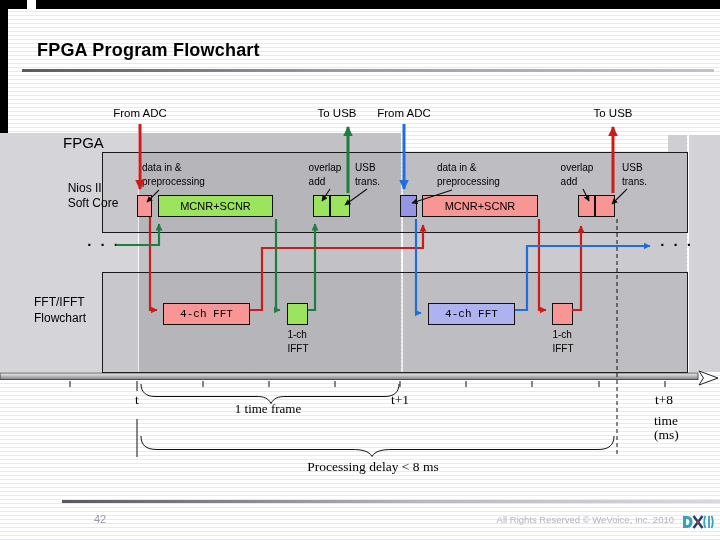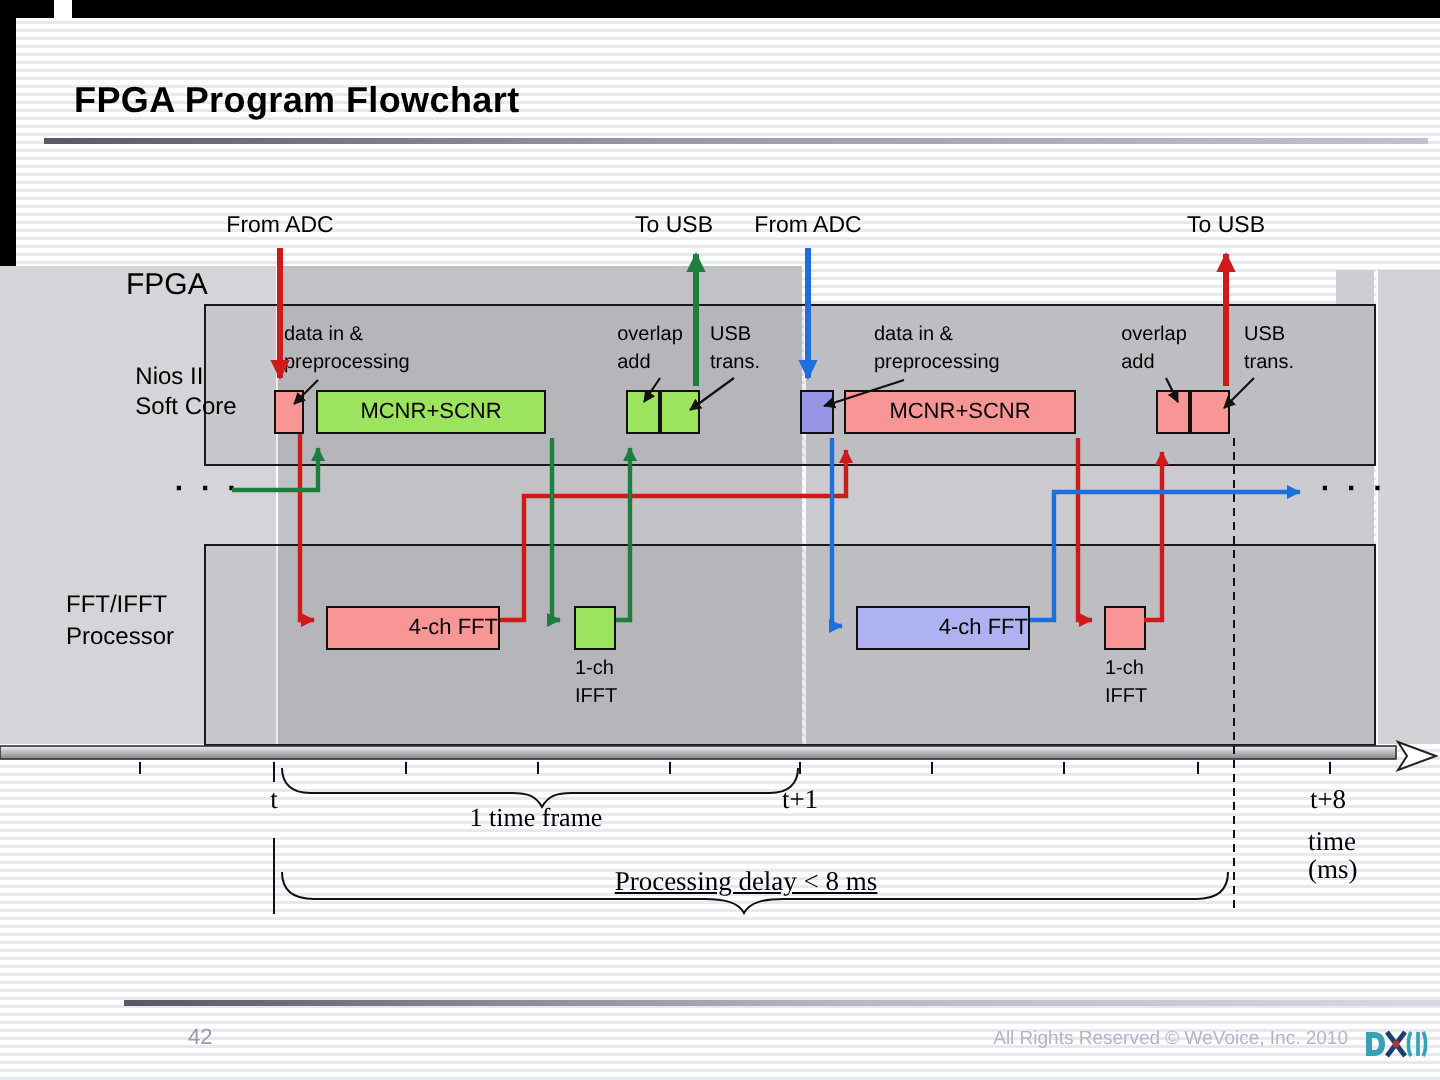--- a/index.html
+++ b/index.html
@@ -25,21 +25,21 @@
   .gC{left:403px;top:152px;width:284px;height:220px;background:#cbcbcf;}
   .gCtop{left:668px;top:135px;width:19px;height:17px;background:#cfcfd3;}
   .gD{left:689px;top:135px;width:31px;height:237px;background:#d3d3d7;}
   .seam{width:1px;background:rgba(255,255,255,.8);}
   
   .block{border:1.4px solid #1a1a1a;background:rgba(40,40,48,.08);}
   
   .fbox{position:absolute;top:195px;height:22px;border:1px solid #111;box-sizing:border-box;
         font-size:11px;text-align:center;line-height:20px;}
   .fbox2{position:absolute;top:303px;height:22px;border:1px solid #111;box-sizing:border-box;
-        font-size:11px;text-align:right;line-height:20px;}
+        font-size:11px;text-align:center;line-height:20px;font-family:Liberation Mono, monospace;}
   .pink{background:#f89595;}
   .green{background:#9ce45e;}
   .blue{background:#9595e4;}
   .blue2{background:#aeb2f0;}
   .dots{position:absolute;font-size:15px;font-weight:bold;letter-spacing:2px;}
   .footer-rule{left:62px;top:500px;width:658px;height:3px;
     background:linear-gradient(90deg,#585862,#b8b8c2 55%,#d8d8e0);}
   .page-num{left:94px;top:513px;font-size:11px;color:#9a9aa6;}
   .rights{top:514px;right:46px;font-size:9.5px;color:#b4b4c4;}
   svg.overlay{position:absolute;left:0;top:0;pointer-events:none;}
@@ -64,21 +64,21 @@
   <div class="abs title">FPGA Program Flowchart</div>
   <div class="abs title-rule"></div>
 
   <div class="abs block" style="left:102px;top:152px;width:584px;height:79px;"></div>
   <div class="abs block" style="left:102px;top:272px;width:584px;height:99px;"></div>
 
   <div class="lbl" style="left:63px;top:136px;font-size:15px;">FPGA</div>
   <div class="lbl ctr" style="left:57px;top:181px;font-size:12px;line-height:15px;margin-left:36px;">Nios II
 Soft Core</div>
   <div class="lbl ctr" style="left:60px;top:294px;font-size:12px;line-height:16px;">FFT/IFFT
-Processor</div>
+Flowchart</div>
 
   <div class="lbl ctr" style="left:140px;top:107px;font-size:11.5px;">From ADC</div>
   <div class="lbl ctr" style="left:337px;top:107px;font-size:11.5px;">To USB</div>
   <div class="lbl ctr" style="left:404px;top:107px;font-size:11.5px;">From ADC</div>
   <div class="lbl ctr" style="left:613px;top:107px;font-size:11.5px;">To USB</div>
 
   <div class="lbl" style="left:142px;top:161px;">data in &amp;
 preprocessing</div>
   <div class="lbl ctr" style="left:325px;top:161px;">overlap
 add</div>
@@ -192,21 +192,21 @@
       <path d="M583,189 L589,201" marker-end="url(#aK)"></path>
       <path d="M627,189 L612,204" marker-end="url(#aK)"></path>
     </g>
   </svg>
 
   <div class="lbl ctr serif" style="left:137px;top:393px;">t</div>
   <div class="lbl ctr serif" style="left:400px;top:393px;">t+1</div>
   <div class="lbl ctr serif" style="left:664px;top:393px;">t+8</div>
   <div class="lbl ctr serif" style="left:676px;top:414px;">time (ms)</div>
   <div class="lbl ctr serif" style="left:268px;top:402px;font-size:13px;">1 time frame</div>
-  <div class="lbl ctr serif" style="left:373px;top:434px;text-decoration:underline;">Processing delay &lt; 8 ms</div>
+  <div class="lbl ctr serif" style="left:373px;top:460px;">Processing delay &lt; 8 ms</div>
 
   <div class="abs footer-rule"></div>
   <div class="abs page-num">42</div>
   <div class="abs rights">All Rights Reserved © WeVoice, Inc. 2010</div>
   <svg class="abs" style="left:681px;top:512px;" width="34" height="20" viewBox="0 0 34 20">
     <path d="M2,4 L6,4 C10,4 11.5,6.8 11.5,10 C11.5,13.2 10,16 6,16 L2,16 Z M5,7 L5,13 L6,13 C8,13 8.4,11.5 8.4,10 C8.4,8.5 8,7 6,7 Z" fill="#36a2b4"></path>
     <path d="M12.5,4 L21.5,16 M21.5,4 L12.5,16" stroke="#1c3f6e" stroke-width="2.4" fill="none"></path>
     <circle cx="17" cy="10" r="1.7" fill="#c03030"></circle>
     <path d="M24.5,4 C22.8,6.5 22.8,13.5 24.5,16 M28,4 L28,16 M30.5,4 C32.2,6.5 32.2,13.5 30.5,16" stroke="#36a2b4" stroke-width="1.8" fill="none"></path>
   </svg>

